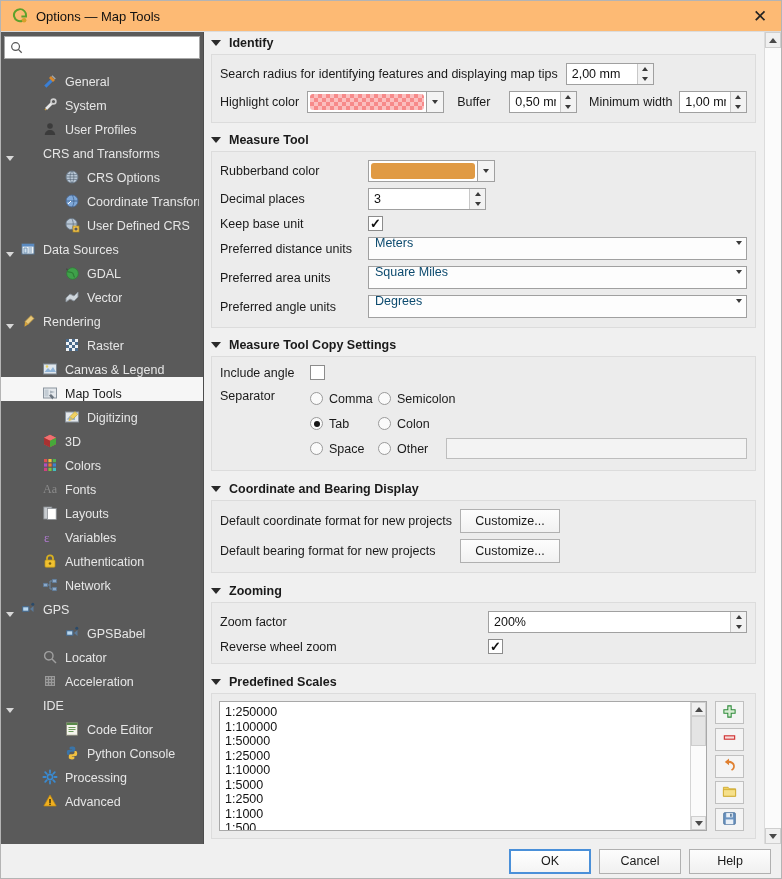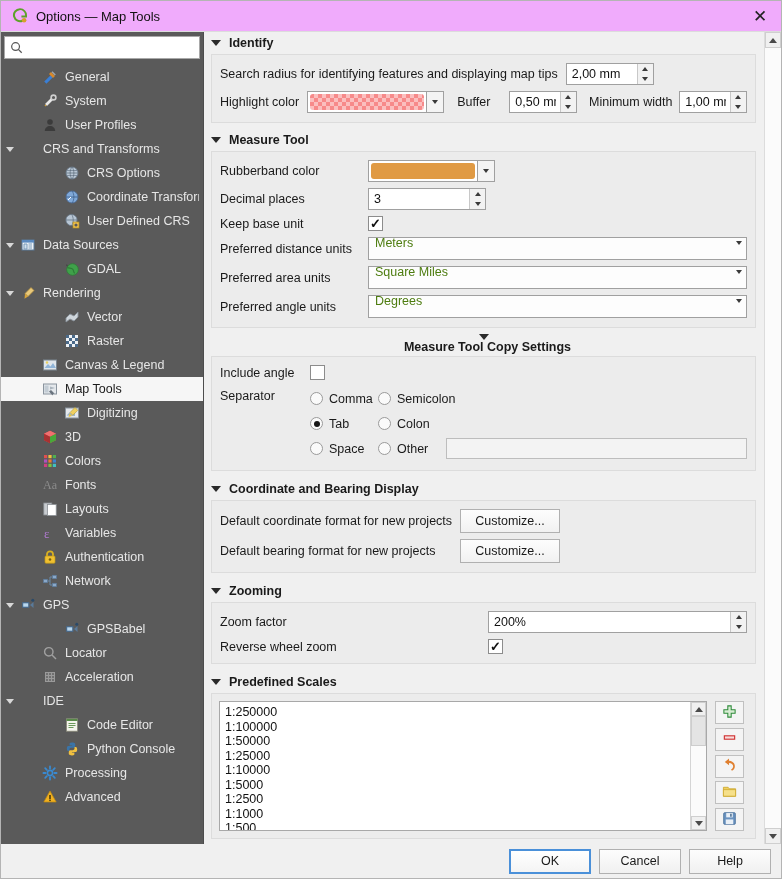--- a/index.html
+++ b/index.html
@@ -17,21 +17,21 @@
     width: 782px; height: 879px;
     background: #f0f0f0;
     border: 1px solid #b4b4b4;
     display: flex;
     flex-direction: column;
   }
   
   #titlebar {
     height: 31px;
     min-height: 31px;
-    background: #f0abfc;
+    background: #fdba74;
     border-bottom: 1px solid #dcdcdc;
     display: flex;
     align-items: center;
     padding: 0 8px 0 10px;
   }
   #titlebar .qgis-logo {
     width: 18px; height: 18px;
     margin-right: 7px;
     flex: 0 0 auto;
     display: block;
@@ -81,21 +81,21 @@
     font-size: 12.5px;
     width: 100%; color: #222;
   }
   #nav-tree {
     flex: 1 1 auto;
     overflow: hidden;
     padding-top: 1px;
   }
   .nav-item {
     display: flex;
-    align-items: center;
+    align-items: flex-end;
     height: 24px;
     color: #e6e6e6;
     font-size: 12.5px;
     white-space: nowrap;
     padding-right: 4px;
   }
   .nav-item.selected {
     background: #f6f6f6;
     color: #1a1a1a;
   }
@@ -252,21 +252,21 @@
     display: flex; align-items: center; justify-content: center;
   }
   .combo {
     height: 23px;
     border: 1px solid #a0a0a0;
     background: #fdfdfd;
     display: flex;
     align-items: center;
     padding: 0 4px 12px 6px;
     font-size: 12.5px;
-    color: #4d7c0f;
+    color: #0c4a6e;
   }
   .combo .txt { flex: 1 1 auto; }
   .chk {
     width: 15px; height: 15px;
     border: 1px solid #8c8c8c;
     background: #ffffff;
     display: inline-flex;
     align-items: center; justify-content: center;
     font-size: 13px; line-height: 1; color: #111;
     font-weight: bold;
@@ -490,40 +490,40 @@
             <span class="nav-ico">
               <svg viewBox="0 0 16 16" width="16" height="16">
                 <circle cx="8.5" cy="8.5" r="5.8" fill="#3fa14a"></circle>
                 <path d="M3.3 6.5c2 1 4 .2 5.4 1.6 1.2 1.2.6 3.2 2 4.3" fill="none" stroke="#2e7d36" stroke-width="1.2"></path>
                 <circle cx="8.5" cy="8.5" r="5.8" fill="none" stroke="#2e7d36" stroke-width=".8"></circle>
                 <path d="M2 3.6l1.6.5-.5 1.6z" fill="#3a3a3a"></path>
               </svg>
             </span>
             <span class="nav-label">GDAL</span>
           </div>
+          <div class="nav-item ind-2">
+            <span class="nav-arrow"></span>
+            <span class="nav-ico">
+              <svg viewBox="0 0 16 16" width="16" height="16">
+                <path d="M2 9l4-4 4 2 4-4v5l-4 4-4-2-4 3z" fill="#cfd6dc" stroke="#8a939c" stroke-width=".9"></path>
+              </svg>
+            </span>
+            <span class="nav-label">Vector</span>
+          </div>
           <div class="nav-item ind-0">
             <span class="nav-arrow">
               <i class="tri"></i>
             </span>
             <span class="nav-ico">
               <svg viewBox="0 0 16 16" width="16" height="16">
                 <path d="M11 2.5l3 3-6 6-3-3z" fill="#e8c87a" stroke="#b08c3a" stroke-width=".7"></path>
                 <path d="M5 8.5l3 3-3.5 2.2z" fill="#d8a43a"></path>
               </svg>
             </span>
             <span class="nav-label">Rendering</span>
-          </div>
-          <div class="nav-item ind-2">
-            <span class="nav-arrow"></span>
-            <span class="nav-ico">
-              <svg viewBox="0 0 16 16" width="16" height="16">
-                <path d="M2 9l4-4 4 2 4-4v5l-4 4-4-2-4 3z" fill="#cfd6dc" stroke="#8a939c" stroke-width=".9"></path>
-              </svg>
-            </span>
-            <span class="nav-label">Vector</span>
           </div>
           <div class="nav-item ind-2">
             <span class="nav-arrow"></span>
             <span class="nav-ico">
               <svg viewBox="0 0 16 16" width="16" height="16">
                 <rect x="2" y="2" width="12" height="12" fill="#eef1f4"></rect>
                 <g fill="#4a6a8a">
                   <rect x="2" y="2" width="3" height="3"></rect>
                   <rect x="8" y="2" width="3" height="3"></rect>
                   <rect x="5" y="5" width="3" height="3"></rect>
@@ -884,21 +884,21 @@
           </div>
           <div class="row">
             <span class="lbl" style="width:148px;">Preferred angle units</span>
             <span class="combo" style="flex:1 1 auto;">
               <span class="txt">Degrees</span>
               <i class="tri-dn-s"></i>
             </span>
           </div>
         </div>
 
-        <div class="section-head" style="margin-top:6px;flex-direction:column;">
+        <div class="section-head" style="margin-top:6px;">
           <span class="tri"></span>
           <span>Measure Tool Copy Settings</span>
         </div>
         <div class="group-box">
           <div class="row">
             <span class="lbl" style="width:90px;">Include angle</span>
             <span class="chk" id="chk-include-header"></span>
           </div>
           <div class="row" style="align-items:flex-start;">
             <span class="lbl" style="width:90px;padding-top:3px;">Separator</span>

